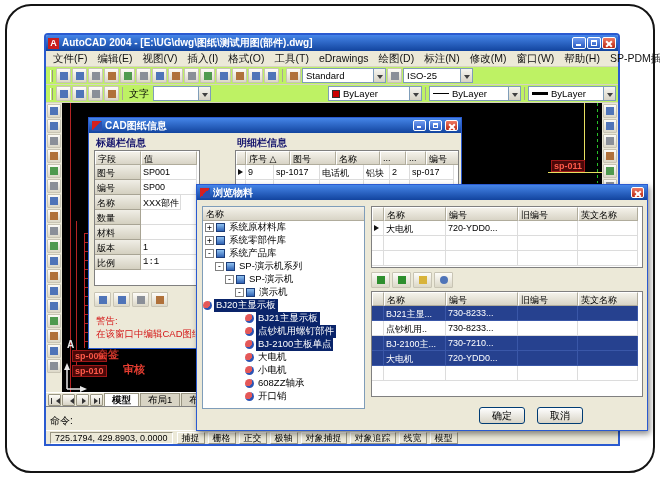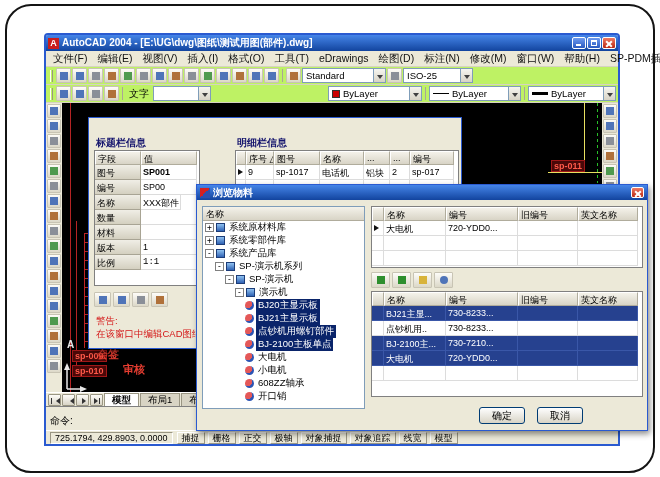--- a/index.html
+++ b/index.html
@@ -426,29 +426,36 @@
           <div class="sbtn">极轴</div>
           <div class="sbtn">对象捕捉</div>
           <div class="sbtn">对象追踪</div>
           <div class="sbtn">线宽</div>
           <div class="sbtn">模型</div>
         </div>
     </div>
   </div>
 
   <div class="dialog dlgA">
+    <div class="dlg-title">
+      <div class="dlg-icon"></div>
+      <div class="dlg-title-text">CAD图纸信息</div>
+      <div class="dlg-btn g-min"></div>
+      <div class="dlg-btn g-max"></div>
+      <div class="dlg-btn close g-close"></div>
+    </div>
     <div class="sec-label" style="left:7px;top:18px;">标题栏信息</div>
     <div class="gridtable" id="fields-table" style="left:5px;top:32px;width:106px;height:136px;">
         <div class="gt-head">
           <div class="gt-hcell" style="width: 46px;">字段</div>
           <div class="gt-hcell" style="width: 56px;">值</div>
         </div>
         <div class="gt-row">
           <div class="gt-cell" style="width: 46px;">图号</div>
-          <div class="gt-cell" style="width: 56px; font-weight: bold;">SP001</div>
+          <div class="gt-cell" style="width: 56px;">SP001</div>
         </div>
         <div class="gt-row">
           <div class="gt-cell" style="width: 46px;">编号</div>
           <div class="gt-cell" style="width: 56px;">SP00</div>
         </div>
         <div class="gt-row">
           <div class="gt-cell" style="width: 46px;">名称</div>
           <div class="gt-cell" style="width: 40px;">XXX部件</div>
         </div>
         <div class="gt-row">
@@ -481,21 +488,21 @@
         <div class="tbtn">
           <i></i>
         </div>
       </div>
     <div class="warn" style="left:7px;top:197px;">警告:</div>
     <div class="warn" style="left:7px;top:210px;">在该窗口中编辑CAD图纸信息</div>
     <div class="sec-label" style="left:148px;top:18px;">明细栏信息</div>
     <div class="gridtable" id="detail-table" style="left:146px;top:32px;width:224px;height:133px;">
         <div class="gt-head">
           <div class="gt-hcell" style="width: 10px;"></div>
-          <div class="gt-hcell" style="width: 28px;">序号 △</div>
+          <div class="gt-hcell" style="width: 44px;">序号 △</div>
           <div class="gt-hcell" style="width: 46px;">图号</div>
           <div class="gt-hcell" style="width: 44px;">名称</div>
           <div class="gt-hcell" style="width: 26px;">...</div>
           <div class="gt-hcell" style="width: 20px;">...</div>
           <div class="gt-hcell" style="width: 44px;">编号</div>
         </div>
         <div class="gt-row">
           <div class="gt-cell marker" style="width: 10px;"></div>
           <div class="gt-cell" style="width: 28px;">9</div>
           <div class="gt-cell" style="width: 46px;">sp-1017</div>
@@ -557,21 +564,21 @@
           <div class="tree-item" style="padding-left: 22px;">
             <div class="toggle">-</div>
             <div class="node-icon branch"></div>
             <div class="tree-label">SP-演示机</div>
           </div>
           <div class="tree-item" style="padding-left: 32px;">
             <div class="toggle">-</div>
             <div class="node-icon branch"></div>
             <div class="tree-label">演示机</div>
           </div>
-          <div class="tree-item" style="padding-left: 42px;">
+          <div class="tree-item" style="">
             <div class="node-icon leaf"></div>
             <div class="tree-label sel">BJ20主显示板</div>
           </div>
           <div class="tree-item" style="padding-left: 42px;">
             <div class="node-icon leaf"></div>
             <div class="tree-label sel">BJ21主显示板</div>
           </div>
           <div class="tree-item" style="padding-left: 42px;">
             <div class="node-icon leaf"></div>
             <div class="tree-label sel">点钞机用螺钉部件</div>

